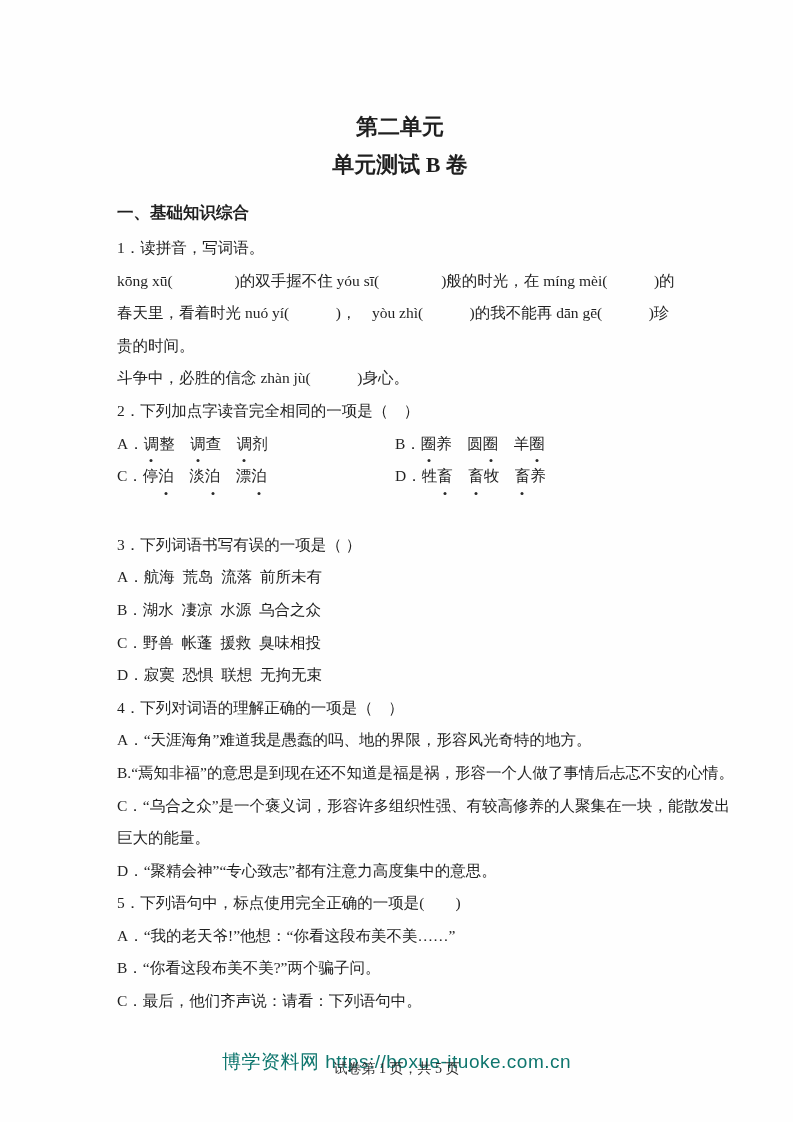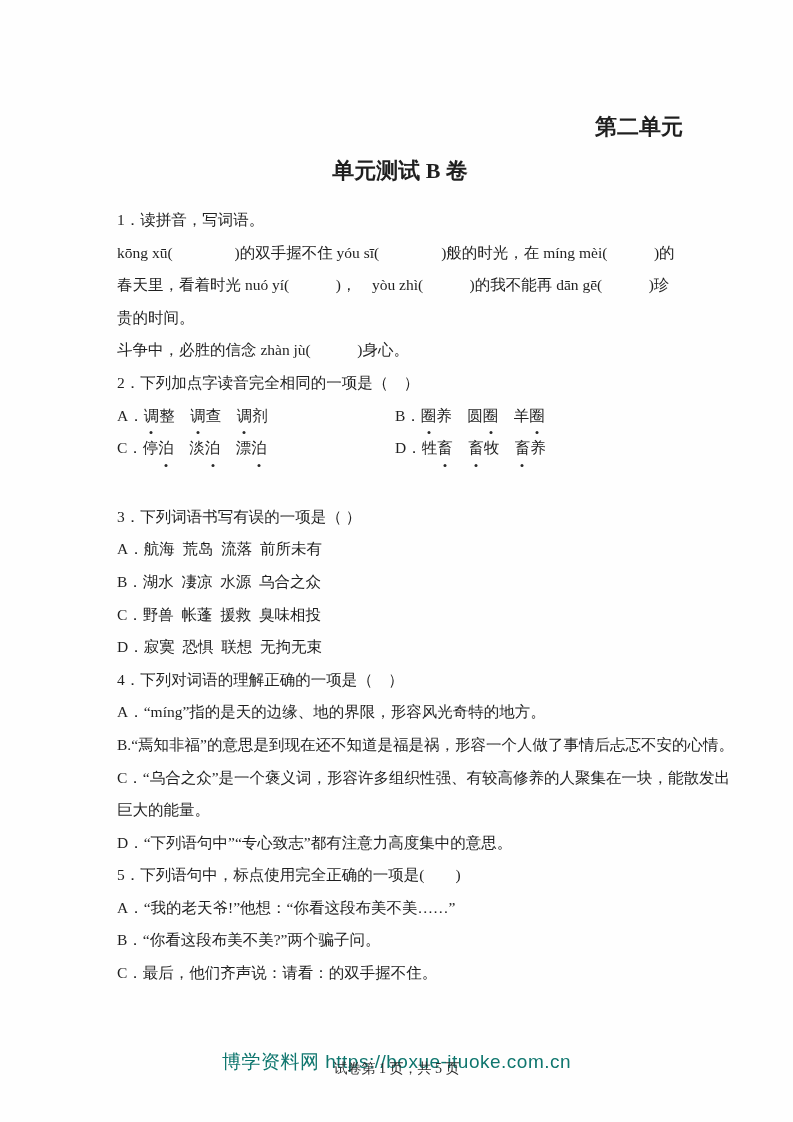--- a/index.html
+++ b/index.html
@@ -21,21 +21,21 @@
   .content {
     padding: 112px 110px 0 117px;
   }
   .doc-title, .doc-subtitle {
     text-align: center;
     font-weight: bold;
     font-size: 22px;
     margin: 0;
     line-height: 30px;
   }
-  .doc-title { margin-bottom: 14px; text-align: right; }
+  .doc-title { margin-bottom: 8px; }
   .doc-subtitle { margin-bottom: 18px; }
   .section-heading {
     font-weight: bold;
     font-size: 16.5px;
     line-height: 30px;
     margin: 0 0 4px 0;
   }
   .line {
     line-height: 32.6px;
     white-space: pre;
@@ -85,20 +85,21 @@
 </style>
 </head>
 <body>
 
 <div class="page">
   <div class="content">
 
     <h1 class="doc-title">第二单元</h1>
     <h2 class="doc-subtitle">单元测试 B 卷</h2>
 
+    <div class="section-heading">一、基础知识综合</div>
 
     <div class="line">1．读拼音，写词语。</div>
     <div class="line">kōng xū(　　　　)的双手握不住 yóu sī(　　　　)般的时光，在 míng mèi(　　　)的</div>
     <div class="line">春天里，看着时光 nuó yí(　　　)，　yòu zhì(　　　)的我不能再 dān gē(　　　)珍</div>
     <div class="line">贵的时间。</div>
     <div class="line">斗争中，必胜的信念 zhàn jù(　　　)身心。</div>
 
     <div class="line">2．下列加点字读音完全相同的一项是（　）</div>
     <div class="opt-grid">
       <div class="line">A．<span class="emdot">调</span>整　<span class="emdot">调</span>查　<span class="emdot">调</span>剂</div>
@@ -107,28 +108,28 @@
       <div class="line">D．牲<span class="emdot">畜</span>　<span class="emdot">畜</span>牧　<span class="emdot">畜</span>养</div>
     </div>
 
     <div class="line mt-gap">3．下列词语书写有误的一项是（ ）</div>
     <div class="line">A．航海  荒岛  流落  前所未有</div>
     <div class="line">B．湖水  凄凉  水源  乌合之众</div>
     <div class="line">C．野兽  帐蓬  援救  臭味相投</div>
     <div class="line">D．寂寞  恐惧  联想  无拘无束</div>
 
     <div class="line">4．下列对词语的理解正确的一项是（　）</div>
-    <div class="line">A．“míng”指的是天的边缘、地的界限，形容风光奇特的地方。</div>
+    <div class="line">A．“天涯海角”难道我是愚蠢的吗、地的界限，形容风光奇特的地方。</div>
     <div class="line">B.“焉知非福”的意思是到现在还不知道是福是祸，形容一个人做了事情后忐忑不安的心情。</div>
     <div class="line">C．“乌合之众”是一个褒义词，形容许多组织性强、有较高修养的人聚集在一块，能散发出</div>
     <div class="line">巨大的能量。</div>
-    <div class="line">D．“下列语句中”“专心致志”都有注意力高度集中的意思。</div>
+    <div class="line">D．“聚精会神”“专心致志”都有注意力高度集中的意思。</div>
 
     <div class="line">5．下列语句中，标点使用完全正确的一项是(　　)</div>
     <div class="line">A．“我的老天爷!”他想：“你看这段布美不美……”</div>
     <div class="line">B．“你看这段布美不美?”两个骗子问。</div>
-    <div class="line">C．最后，他们齐声说：请看：的双手握不住。</div>
+    <div class="line">C．最后，他们齐声说：请看：下列语句中。</div>
 
   </div>
 
   <div class="watermark">博学资料网 https://boxue-ituoke.com.cn</div>
   <div class="page-footer">试卷第 1 页，共 5 页</div>
 </div>
 
 </body></html>

